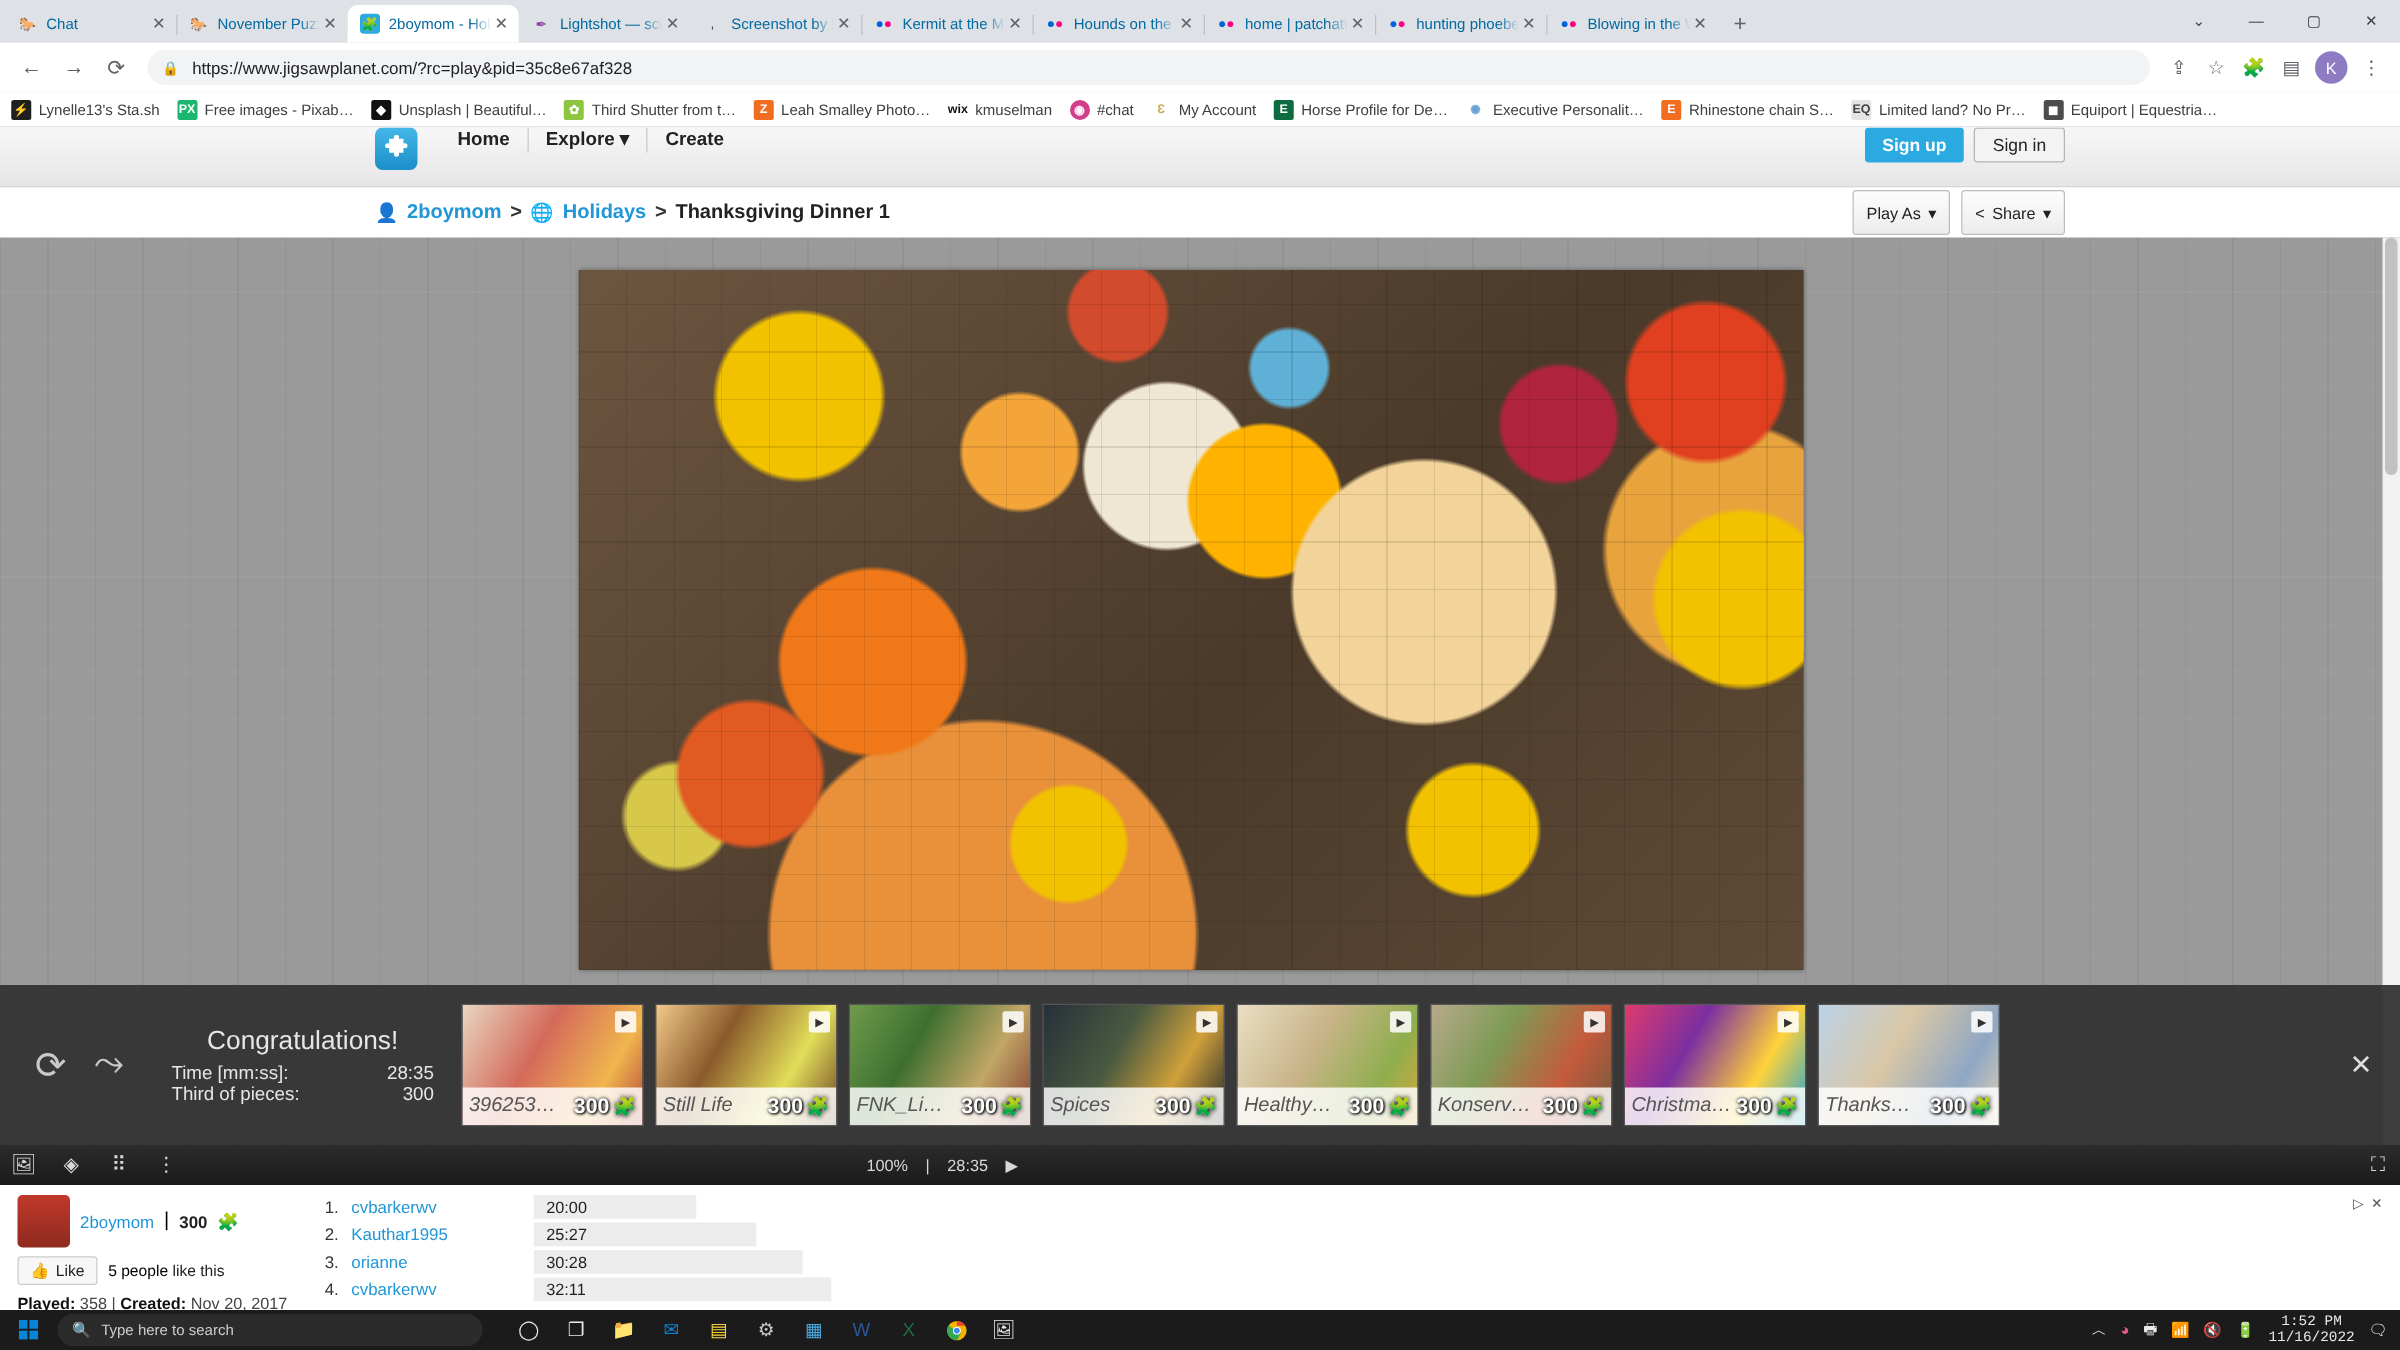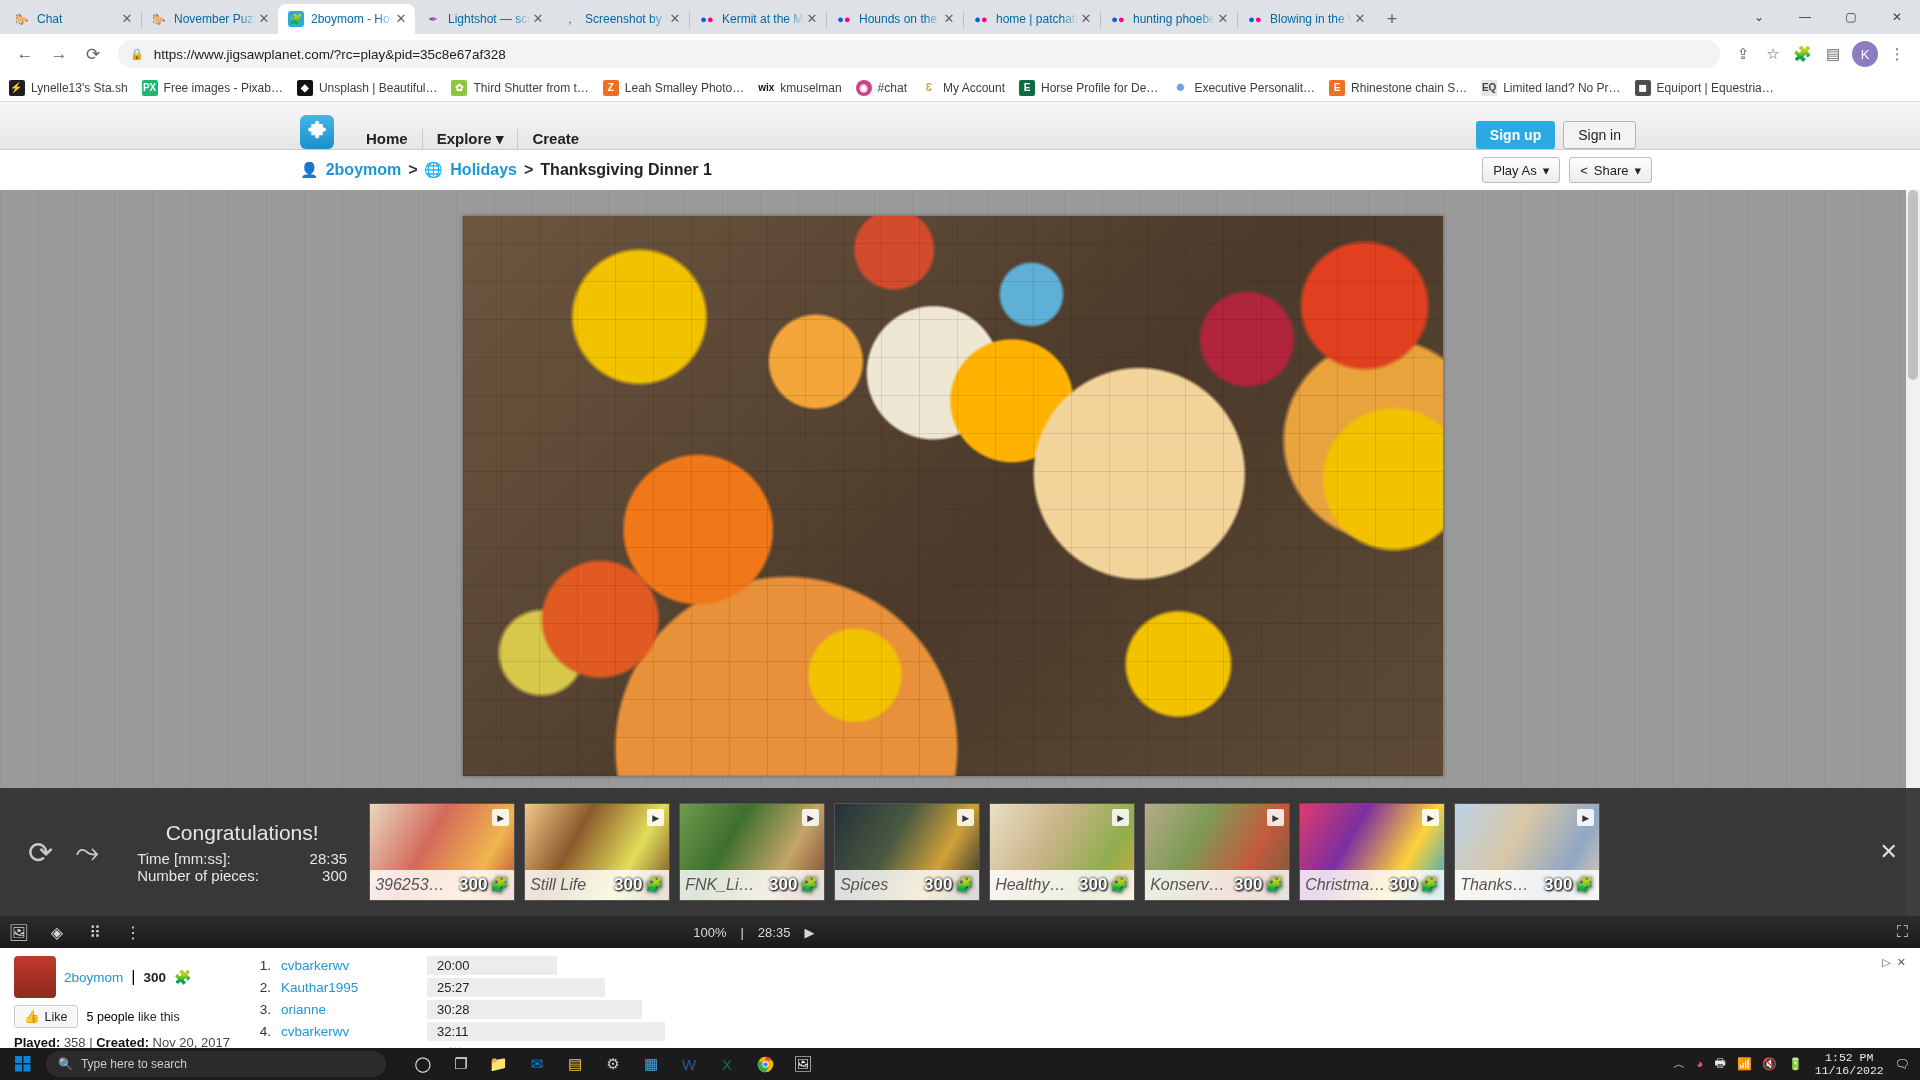--- a/index.html
+++ b/index.html
@@ -41,21 +41,21 @@
   .bookmarks { height:28px; background:#fff; display:flex; align-items:center; padding:0 9px;
                font-size:12px; color:#3c4043; border-bottom:1px solid #dadce0; overflow:hidden; }
   .bm { display:flex; align-items:center; margin-right:14px; white-space:nowrap; flex:0 0 auto; }
   .bm .bico { width:16px; height:16px; margin-right:6px; display:flex; align-items:center;
               justify-content:center; font-size:10px; border-radius:2px; color:#fff; font-weight:bold; flex:0 0 16px; }
 
   
   .page { flex:1 1 auto; position:relative; background:#fff; overflow:hidden; }
 
   .jp-header { height:48px; background:linear-gradient(#f7f7f7,#e6e6e6); border-bottom:1px solid #ccc;
-               display:flex; align-items:flex-end; padding:0 16px 0 0; }
+               display:flex; align-items:flex-start; padding:0 0 0 0; }
   .jp-logo { width:34px; height:34px; border-radius:6px; background:linear-gradient(#45b6e8,#1b8fc9);
              margin-left:300px; display:flex; align-items:center; justify-content:center; }
   .jp-nav { display:flex; align-items:center; margin-left:18px; }
   .jp-nav a { font-size:15px; font-weight:bold; color:#222; padding:0 14px; text-decoration:none;
               border-right:1px solid #c9c9c9; line-height:20px; }
   .jp-nav a:last-child { border-right:none; }
   .jp-right { margin-left:auto; display:flex; align-items:center; padding-right:268px; }
   .jp-search { width:370px; height:28px; border:1px solid #b5b5b5; border-radius:3px; background:#fff;
                font-size:13px; padding:0 9px; color:#999; }
   .btn-signup { background:#2aaae0; color:#fff; font-size:14px; font-weight:bold; border:none;
@@ -63,21 +63,21 @@
   .btn-signin { background:#f3f3f3; border:1px solid #b5b5b5; border-radius:3px; height:28px;
                 padding:0 14px; margin-left:8px; font-size:14px; color:#222; }
 
   .jp-crumbbar { height:40px; background:#fff; display:flex; align-items:center; padding-left:300px; }
   .crumb { font-size:16px; font-weight:bold; color:#222; display:flex; align-items:center; gap:7px; }
   .crumb a { color:#2196d6; text-decoration:none; }
   .crumb .sepchar { color:#333; font-weight:bold; }
   .icon-person, .icon-globe { font-size:15px; color:#555; }
   .crumb-right { margin-left:auto; display:flex; gap:9px; padding-right:268px; }
   .ghost-btn { background:linear-gradient(#fdfdfd,#ececec); border:1px solid #bcbcbc; border-radius:3px;
-               height:26px; padding:0 10px; font-size:13px; color:#222; display:flex; align-items:center; gap:6px; }
+               height:36px; padding:0 10px; font-size:13px; color:#222; display:flex; align-items:center; gap:6px; }
 
   
   .board { position:absolute; left:0; right:0; top:88px; bottom:130px; background:#9a9a9a; overflow:hidden; }
   .board::before { content:""; position:absolute; inset:0;
     background-image:
       repeating-linear-gradient(0deg, rgba(255,255,255,.035) 0 1px, transparent 1px 38px),
       repeating-linear-gradient(90deg, rgba(0,0,0,.05) 0 1px, transparent 1px 38px);
   }
   .puzzle-img { position:absolute; left:463px; top:26px; width:980px; height:560px;
                 background:#caa; overflow:hidden; box-shadow:0 0 4px rgba(0,0,0,.4); }
@@ -389,21 +389,21 @@
         <span class="ci">⟳</span>
         <span class="ci">⤳</span>
       </div>
       <div class="cg-text">
         <div class="cg-title">Congratulations!</div>
         <div class="cg-line">
           <span>Time [mm:ss]:</span>
           <span>28:35</span>
         </div>
         <div class="cg-line">
-          <span>Number of pieces:</span>
+          <span>Third of pieces:</span>
           <span>300</span>
         </div>
       </div>
       <div class="thumbs">
         <div class="thumb" style="background:linear-gradient(120deg,#e8d7c2,#d46a5a 40%,#f0b64e 75%,#b5443a);">
           <span class="play">▶</span>
           <span class="tbar">
               <span class="tname">396253…</span>
               <span class="tnum">300</span>
               <span class="tpz">🧩</span>

